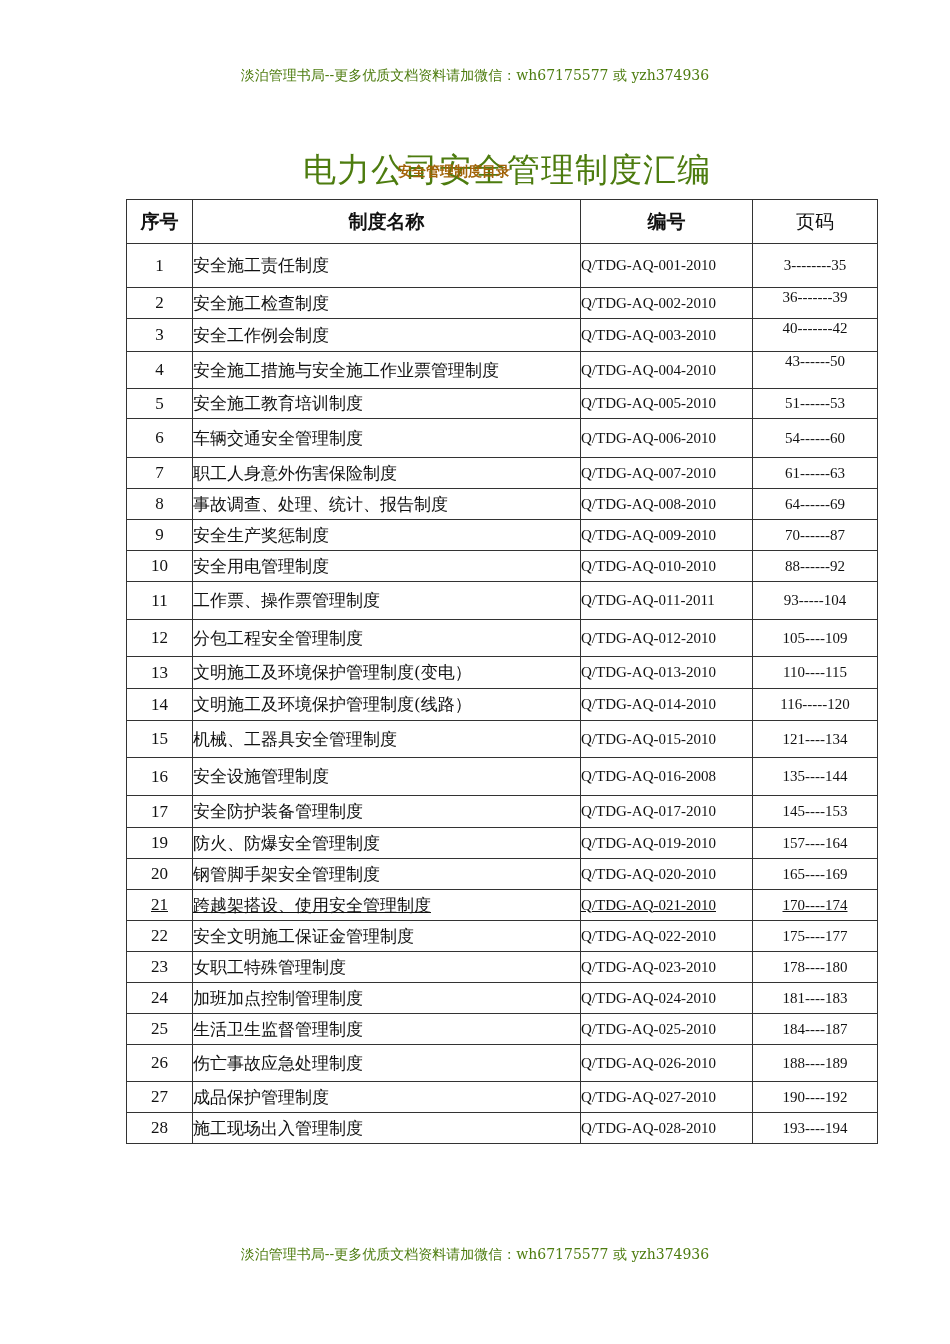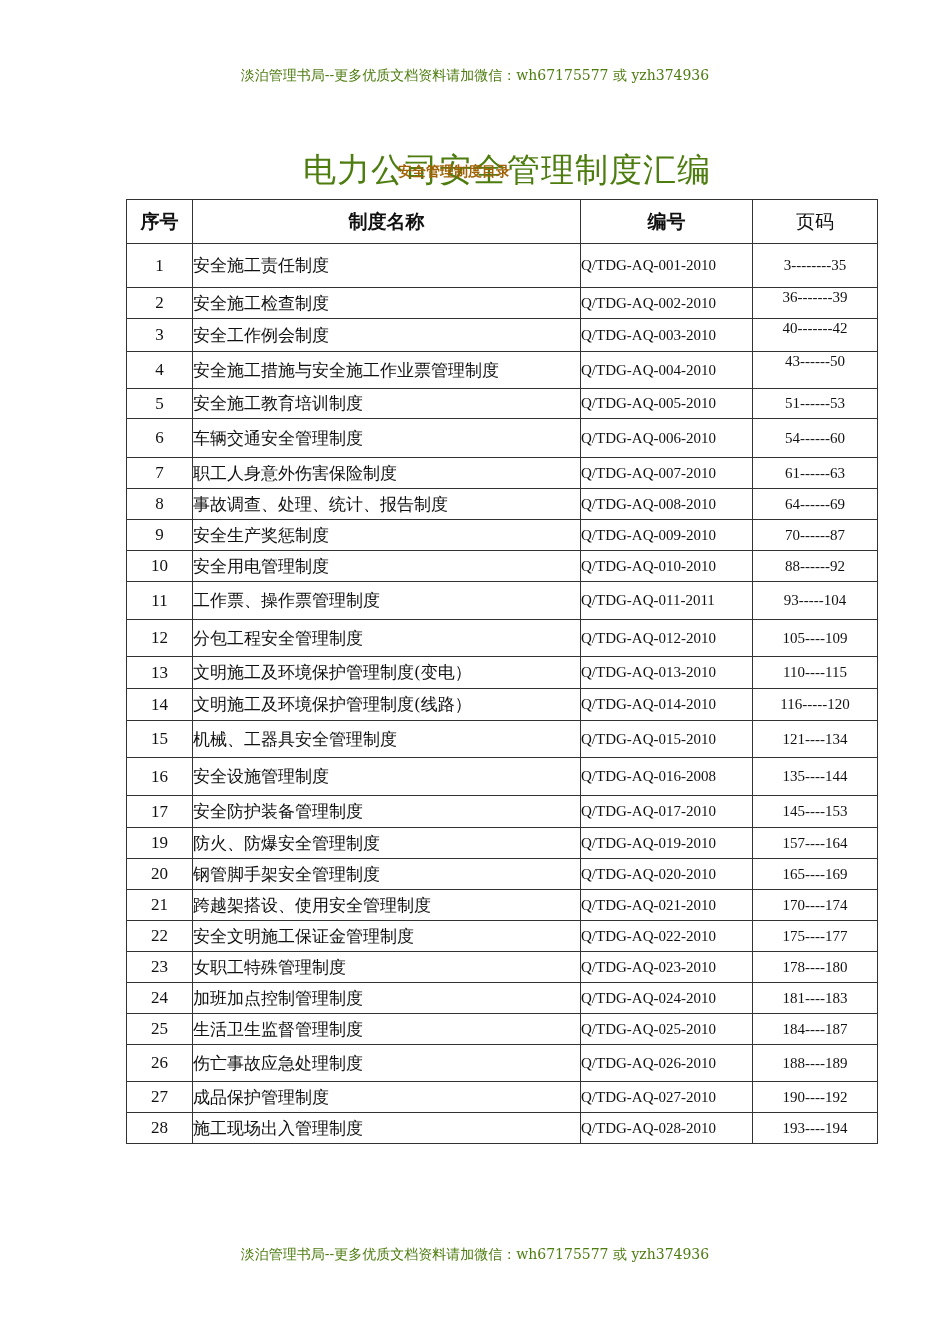--- a/index.html
+++ b/index.html
@@ -178,21 +178,21 @@
         <td class="name">防火、防爆安全管理制度</td>
         <td class="code">Q/TDG-AQ-019-2010</td>
         <td class="page">157----164</td>
       </tr>
       <tr style="height: 31px;">
         <td class="no">20</td>
         <td class="name">钢管脚手架安全管理制度</td>
         <td class="code">Q/TDG-AQ-020-2010</td>
         <td class="page">165----169</td>
       </tr>
-      <tr style="height: 31px;">
+      <tr style="height: 31px; text-decoration: underline;">
         <td class="no">21</td>
         <td class="name">跨越架搭设、使用安全管理制度</td>
         <td class="code">Q/TDG-AQ-021-2010</td>
         <td class="page">170----174</td>
       </tr>
       <tr style="height: 31px;">
         <td class="no">22</td>
         <td class="name">安全文明施工保证金管理制度</td>
         <td class="code">Q/TDG-AQ-022-2010</td>
         <td class="page">175----177</td>

